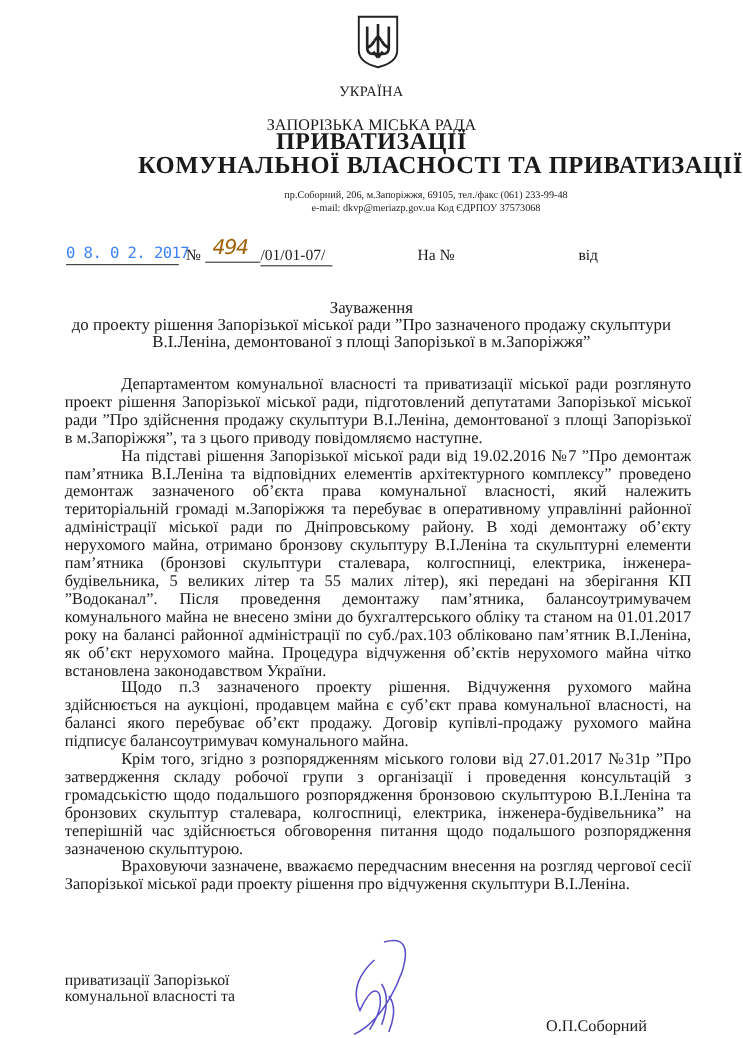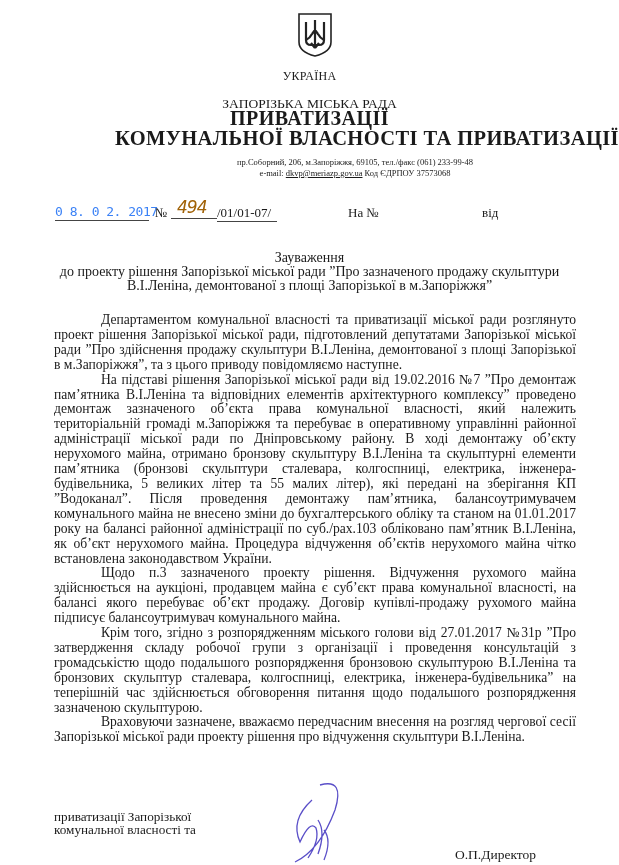--- a/index.html
+++ b/index.html
@@ -7,21 +7,21 @@
          font-family: "Liberation Serif", "DejaVu Serif", serif; color: #1a1a1a; }
   .abs { position: absolute; }
   .center { left: 0; width: 619px; text-align: center; }
   #emblem { left: 297px; top: 12px; width: 36px; height: 46px; }
   #country { top: 69px; font-size: 12px; letter-spacing: 0.3px; }
   #council { top: 96px; font-size: 13.5px; }
   #dept1 { top: 107px; font-size: 20px; font-weight: bold; letter-spacing: 0.5px; }
   #dept2 { top: 127px; font-size: 20.5px; font-weight: bold; letter-spacing: 0.4px; text-align: right; }
   #addr1 { top: 157px; font-size: 8.5px; left: 195px; width: 320px; }
   #addr2 { top: 168px; font-size: 8.5px; left: 195px; width: 320px; }
-  .u { text-decoration: underline; }
+  .u { }
 
   #regline { top: 204px; left: 55px; font-size: 13px; height: 20px; }
   #date-stamp { position: absolute; left: 0; top: 0; color: #3b82f6; font-family: "DejaVu Sans Mono", monospace;
                 font-size: 13px; border-bottom: 1px solid #444; padding-bottom: 1px; width: 94px; white-space: nowrap; letter-spacing: -0.5px; }
   #no-sign { position: absolute; left: 100px; top: 1px; font-size: 13px; }
   #reg-num-hand { position: absolute; left: 116px; top: -6px; width: 46px; border-bottom: 1px solid #444; height: 20px; }
   #reg-num-hand span { font-family: "DejaVu Sans", sans-serif; font-style: italic; color: #a16207; font-size: 17px; letter-spacing: -1px; position: absolute; left: 6px; top: -1px; }
   #reg-suffix { position: absolute; left: 162px; top: 1px; font-size: 13px; border-bottom: 1px solid #444; width: 60px; }
   #ref-no { top: 205px; left: 348px; font-size: 13px; }
   #ref-from { top: 205px; left: 482px; font-size: 13px; }
@@ -80,13 +80,13 @@
 </div>
 
 <div id="sig-title" class="abs">
   <div>приватизації Запорізької</div>
   <div>комунальної власності та</div>
 </div>
 <svg id="signature" class="abs" viewBox="0 0 130 85">
   <path d="M70 5 Q95 -2 85 30 Q70 70 45 82 M62 20 Q40 40 50 62 Q60 40 66 48 Q70 60 58 78
            M68 40 Q76 52 68 74 M74 50 Q82 60 74 80" fill="none" stroke="#5a4fc8" stroke-width="1.3"></path>
 </svg>
-<div id="sig-name" class="abs">О.П.Директор</div>
+<div id="sig-name" class="abs">О.П.Соборний</div>
 
 </body></html>

